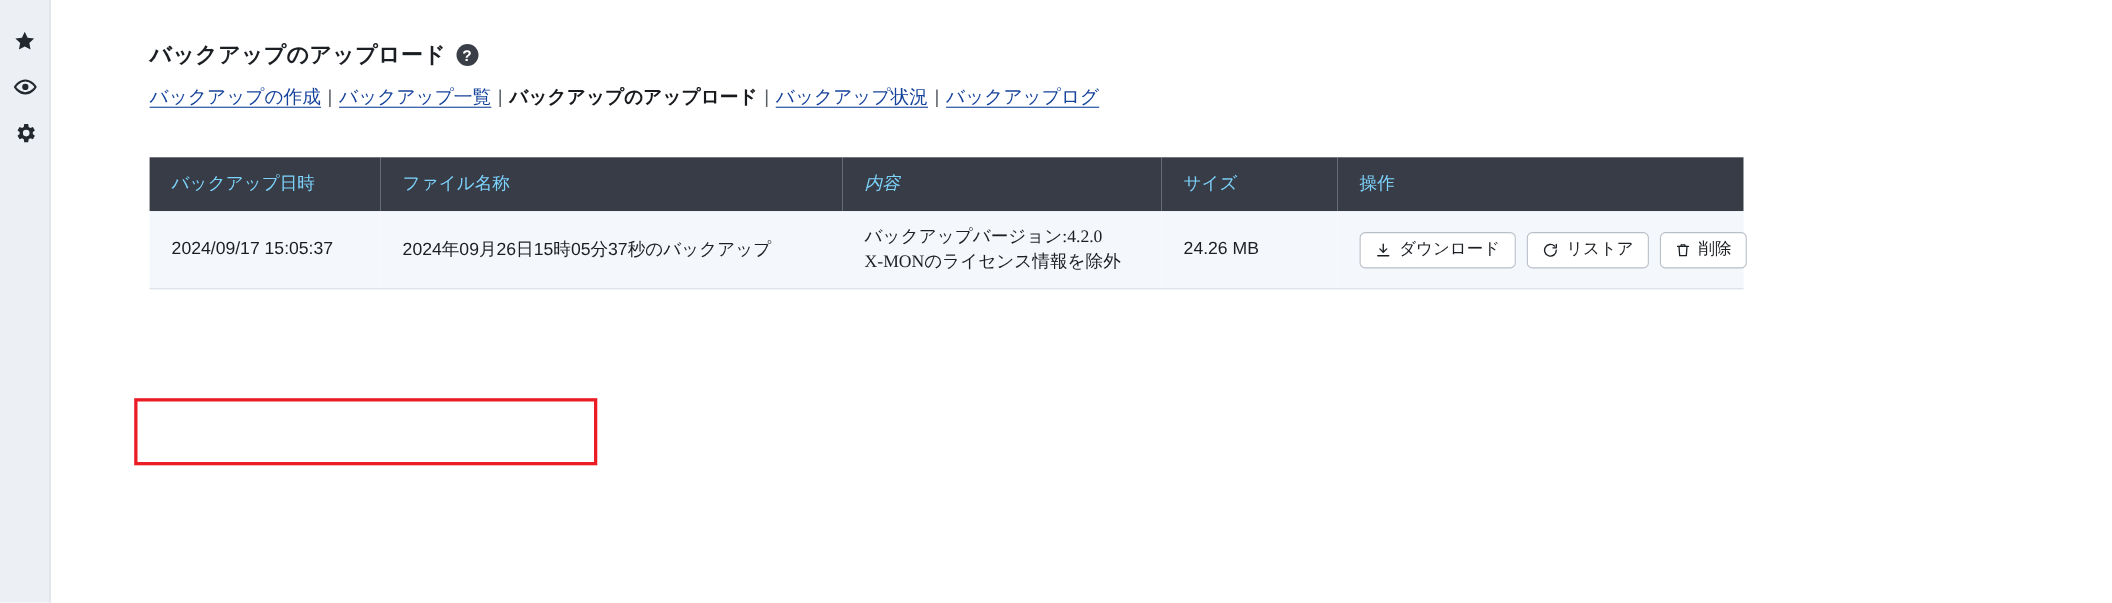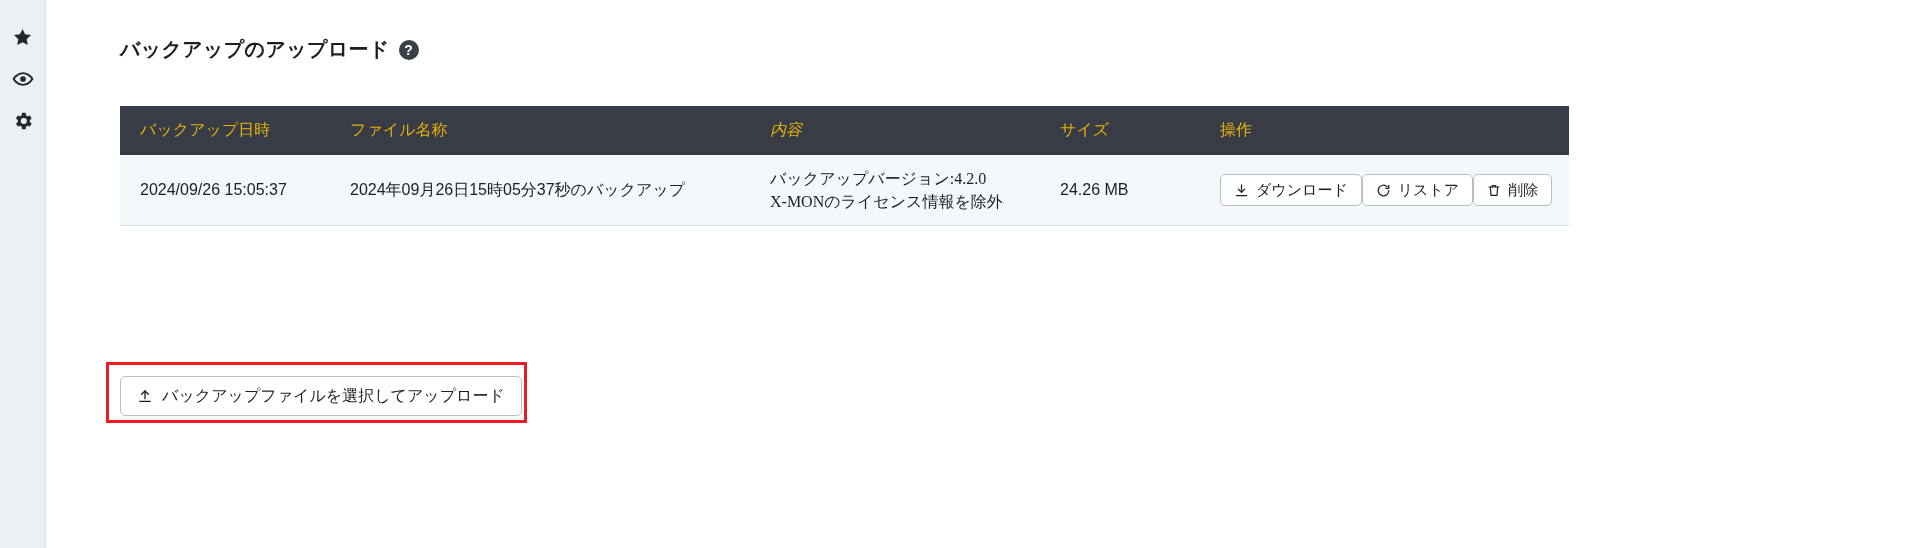--- a/index.html
+++ b/index.html
@@ -37,20 +37,21 @@
     justify-content: center;
     color: #2e3338;
   }
   .side-icon svg { display: block; }
 
   
   .main {
     flex: 1;
     position: relative;
     padding: 0 0 0 74px;
+    margin-left: 16px;
   }
 
   .page-title-row {
     display: flex;
     align-items: center;
     gap: 9px;
     padding-top: 36px;
   }
   .page-title {
     font-size: 20px;
@@ -100,21 +101,21 @@
     margin-top: 43px;
     width: 1449px;
   }
   table.bk {
     width: 100%;
     border-collapse: collapse;
     table-layout: fixed;
   }
   table.bk thead th {
     background: #373c46;
-    color: #eab308;
+    color: #7dd3fc;
     font-size: 16px;
     font-weight: normal;
     text-align: left;
     padding: 14px 0 14px 20px;
     height: 47px;
     vertical-align: middle;
   }
   table.bk tbody td {
     background: #f4f7fc;
     font-size: 16px;
@@ -127,21 +128,21 @@
   .col-date   { width: 210px; }
   .col-file   { width: 420px; }
   .col-desc   { width: 290px; font-style: italic; }
   .col-size   { width: 160px; }
   .col-act    { width: 369px; }
 
   .desc-line { line-height: 1.45; font-family: Liberation Serif, serif; }
 
   .actions {
     display: flex;
-    gap: 0;
+    gap: 10px;
     align-items: center;
   }
   .btn {
     display: inline-flex;
     align-items: center;
     gap: 7px;
     background: #ffffff;
     border: 1px solid #b9bfc7;
     border-radius: 5px;
     padding: 7px 13px;
@@ -212,35 +213,38 @@
     </div>
   </div>
 
   <div class="main">
 
     <div class="page-title-row">
       <span class="page-title">バックアップのアップロード</span>
       <span class="help-icon">?</span>
     </div>
 
+    <div class="nav-links">
+      <a href="#">バックアップの作成</a><span class="nav-sep">|</span><a href="#">バックアップ一覧</a><span class="nav-sep">|</span><span class="current">バックアップのアップロード</span><span class="nav-sep">|</span><a href="#">バックアップ状況</a><span class="nav-sep">|</span><a href="#">バックアップログ</a>
+    </div>
 
     <div class="table-wrap">
       <table class="bk">
         <thead>
           <tr>
             <th class="col-date">バックアップ日時</th>
             <th class="col-file">ファイル名称</th>
             <th class="col-desc">内容</th>
             <th class="col-size">サイズ</th>
             <th class="col-act">操作</th>
           </tr>
         </thead>
         <tbody>
           <tr>
-            <td>2024/09/26 15:05:37</td>
+            <td>2024/09/17 15:05:37</td>
             <td>2024年09月26日15時05分37秒のバックアップ</td>
             <td>
               <div class="desc-line">バックアップバージョン:4.2.0</div>
               <div class="desc-line">X-MONのライセンス情報を除外</div>
             </td>
             <td>24.26 MB</td>
             <td>
               <div class="actions">
 
                 <button class="btn">
@@ -277,25 +281,15 @@
 
               </div>
             </td>
           </tr>
         </tbody>
       </table>
     </div>
 
     <div class="upload-zone"></div>
 
-    <button class="upload-btn">
-      <span>
-        <svg width="16" height="16" viewBox="0 0 24 24" fill="none" stroke="#1b1f23" stroke-width="2" stroke-linecap="round" stroke-linejoin="round" aria-hidden="true">
-          <path d="M12 16V4.5"></path>
-            <path d="M7 9.5l5-5 5 5"></path>
-            <path d="M4 20h16"></path>
-        </svg>
-      </span>
-      <span>バックアップファイルを選択してアップロード</span>
-    </button>
 
   </div>
 </div>
 
 </body></html>

